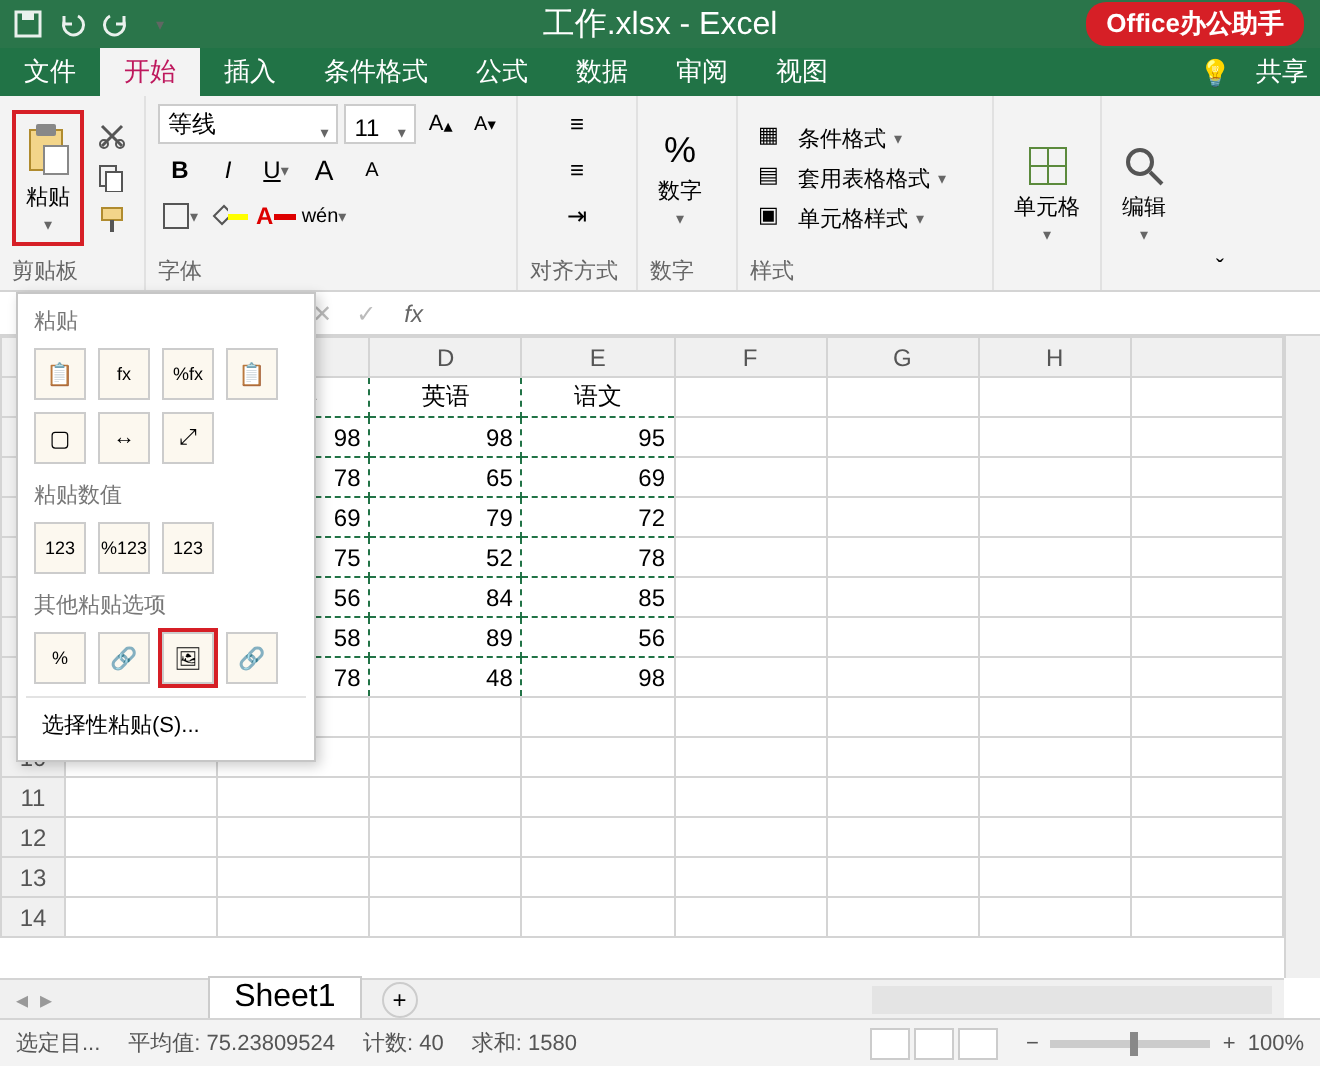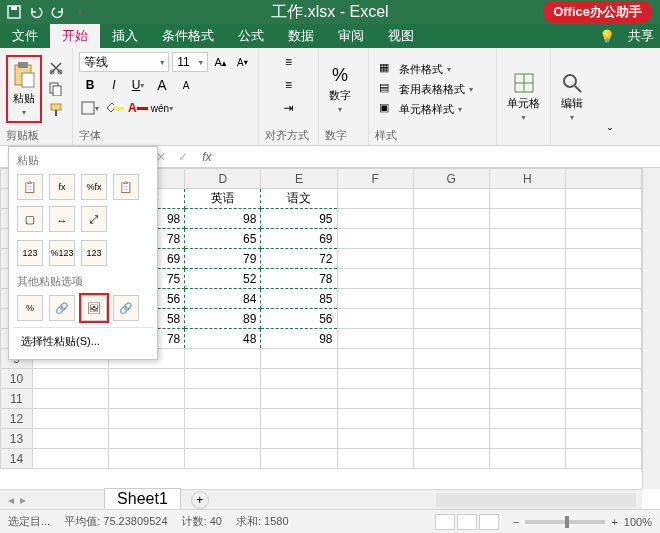--- a/index.html
+++ b/index.html
@@ -23,21 +23,21 @@
 .ribbon { height:98px; background:#f3f3f3; border-bottom:1px solid #d4d4d4; display:flex; }
 .group { border-right:1px solid #e1e1e1; padding:4px 6px 2px 6px; display:flex; flex-direction:column; }
 .group-body { flex:1; display:flex; align-items:center; gap:4px; }
 .group-label { text-align:left; font-size:11px; color:#666; padding:2px 0 0 0; position:relative;}
 .big-btn { width:36px; display:flex; flex-direction:column; align-items:center; gap:2px; padding:4px 2px; font-size:11px; border:2px solid transparent;}
 .big-btn.highlighted { border:2px solid #d61f26; }
 .dropdown-arrow { font-size:8px; color:#666; }
 .mini-col { display:flex; flex-direction:column; gap:3px; }
 .mini-btn { width:20px; height:18px; display:flex; align-items:center; justify-content:center; border:1px solid transparent;}
 .font-row { display:flex; gap:3px; align-items:center; margin-bottom:3px;}
-.font-select { border:1px solid #ccc; background:#fff; height:20px; padding:0 4px; display:flex; align-items:center; justify-content:space-between; font-size:12px;}
+.font-select { border:1px solid #ccc; background:#fff; height:20px; padding:0 4px; display:flex; align-items:flex-end; justify-content:space-between; font-size:12px;}
 .font-btns { display:flex; gap:2px; }
 .font-b { width:22px; height:20px; display:flex; align-items:center; justify-content:center; border:1px solid transparent;}
 .ribbon-thin { display:flex; flex-direction:column; align-items:center; padding:4px; gap:2px; font-size:11px;}
 .styles-col { display:flex; flex-direction:column; gap:2px; font-size:11px;}
 .style-row { display:flex; align-items:center; gap:4px; padding:1px 4px;}
 .style-row .sicon { width:16px; height:16px; }
 
 
 .paste-panel { position:absolute; left:8px; top:146px; width:150px; background:#fff; border:1px solid #c6c6c6; box-shadow:2px 2px 6px rgba(0,0,0,.2); z-index:10; padding:4px; font-size:11px;}
 .pp-hdr { color:#777; padding:2px 4px 4px 4px; }
@@ -309,20 +309,21 @@
         <span style="font-size:9px;">fx</span>
       </div>
     <div class="pp-item">
         <span style="font-size:9px;">%fx</span>
       </div>
     <div class="pp-item">📋</div>
     <div class="pp-item">▢</div>
     <div class="pp-item">↔</div>
     <div class="pp-item">⤢</div>
   </div>
+  <div class="pp-hdr">粘贴数值</div>
   <div class="pp-grid">
     <div class="pp-item">
         <span style="font-size:9px;">123</span>
       </div>
     <div class="pp-item">
         <span style="font-size:9px;">%123</span>
       </div>
     <div class="pp-item">
         <span style="font-size:9px;">123</span>
       </div>

